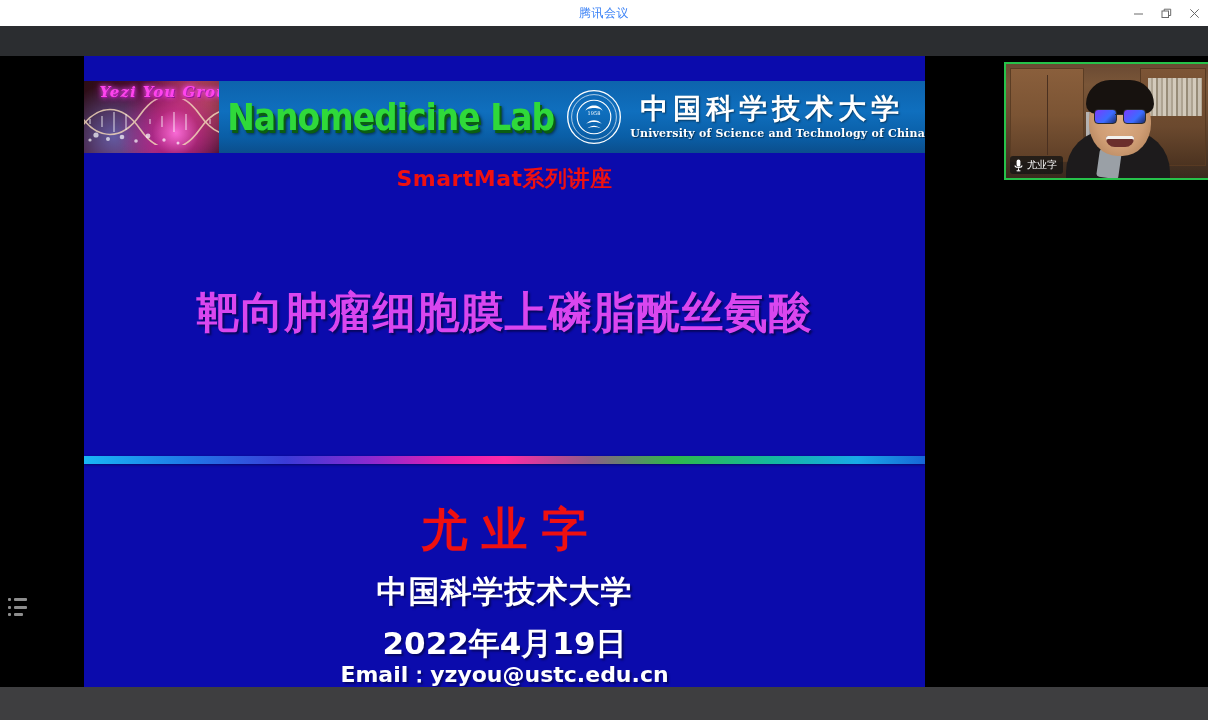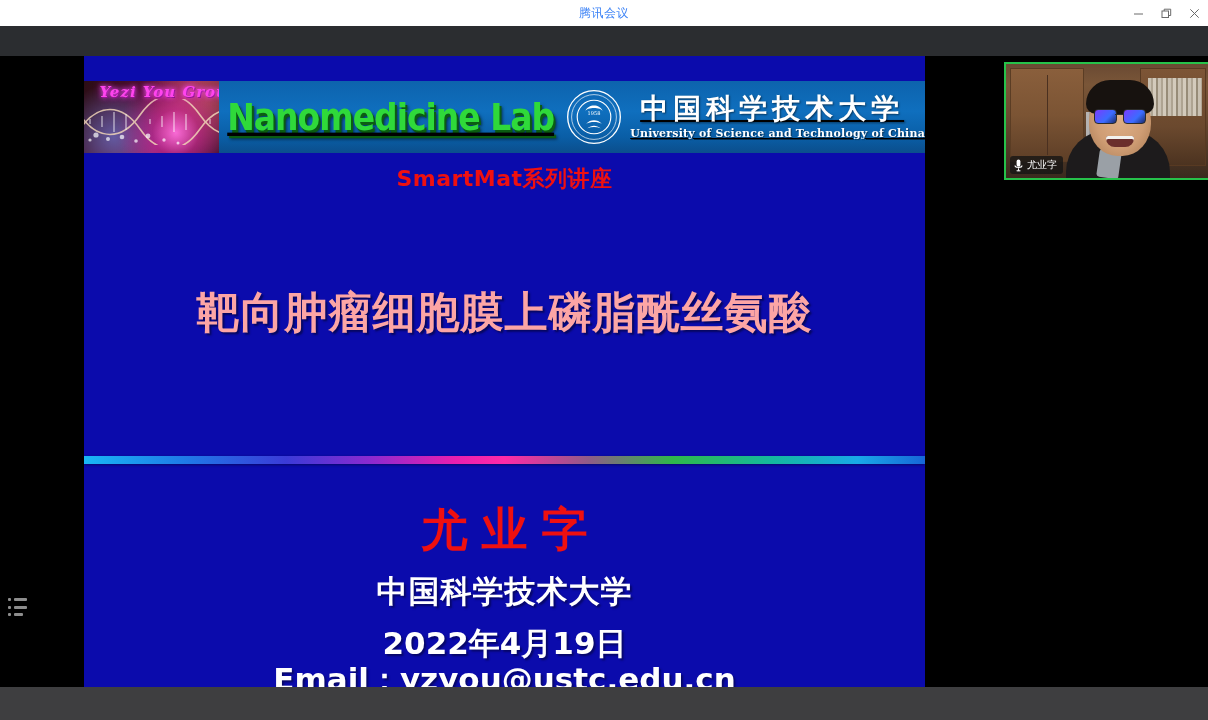--- a/index.html
+++ b/index.html
@@ -66,21 +66,21 @@
     position:absolute;left:0;top:2px;width:171px;text-align:center;
     font-family:"DejaVu Serif","Liberation Serif",serif;
     font-size:15px;font-style:italic;font-weight:700;
     color:#ff44ee;
     text-shadow:0 0 5px #ff66ff,0 0 9px #cc00cc,1px 1px 0 #6a006a;
     letter-spacing:1px;white-space:nowrap;
   }
   .banner-right{
     flex:1;height:72px;position:relative;
     background:linear-gradient(180deg,#0d63ad 0%,#0f6fbe 42%,#0a5ea6 78%,#0b4e8c 100%);
-    display:flex;align-items:center;text-decoration:underline;
+    display:flex;align-items:center;
   }
   .nanomed{
     margin-left:8px;
     font-family:"DejaVu Sans","Liberation Sans",sans-serif;
     font-weight:900;font-size:33px;line-height:1;
     color:#2fd93a;letter-spacing:-1px;
     text-shadow:2px 2px 0 #0b5d12,3px 3px 3px rgba(0,0,0,.55);
     transform:scaleY(1.12);
     white-space:nowrap;
   }
@@ -105,21 +105,21 @@
   
   .subtitle{
     position:absolute;left:0;top:108px;width:841px;text-align:center;
     color:#ef1010;font-weight:900;font-size:22px;letter-spacing:.5px;
     font-family:"DejaVu Sans","Liberation Sans",sans-serif;
   }
 
   
   .maintitle{
     position:absolute;left:0;top:225px;width:841px;text-align:center;
-    color:#fca5a5;font-weight:700;font-size:43px;line-height:1.45;
+    color:#d946ef;font-weight:700;font-size:43px;line-height:1.45;
     letter-spacing:1px;
     font-family:"DejaVu Sans","Liberation Sans",sans-serif;
     text-shadow:2px 2px 2px rgba(0,0,0,.45);
   }
   .maintitle div{white-space:nowrap;}
 
   
   .divider{
     position:absolute;left:0;top:400px;width:841px;height:8px;
     background:linear-gradient(90deg,
@@ -139,21 +139,21 @@
 
   
   .footer{
     position:absolute;left:0;top:518px;width:841px;text-align:center;
     color:#ffffff;font-weight:700;
     font-family:"DejaVu Sans","Liberation Sans",sans-serif;
     text-shadow:2px 2px 2px rgba(0,0,0,.4);
   }
   .footer .org{font-size:31px;line-height:1.16;letter-spacing:1px;}
   .footer .date{font-size:31px;line-height:1.16;letter-spacing:0px;margin-top:16px;}
-  .footer .email{font-size:31px;line-height:1.16;letter-spacing:0px;}
+  .footer .email{font-size:22px;line-height:1.16;letter-spacing:0px;}
 
   
   .side-list{
     position:absolute;left:8px;top:572px;width:20px;height:18px;
     display:flex;flex-direction:column;justify-content:space-between;
   }
   .side-list .row{display:flex;align-items:center;gap:3px;}
   .side-list .dot{width:3px;height:3px;background:#8d8d8d;border-radius:1px;}
   .side-list .bar{height:3px;background:#8d8d8d;border-radius:1px;}
 

